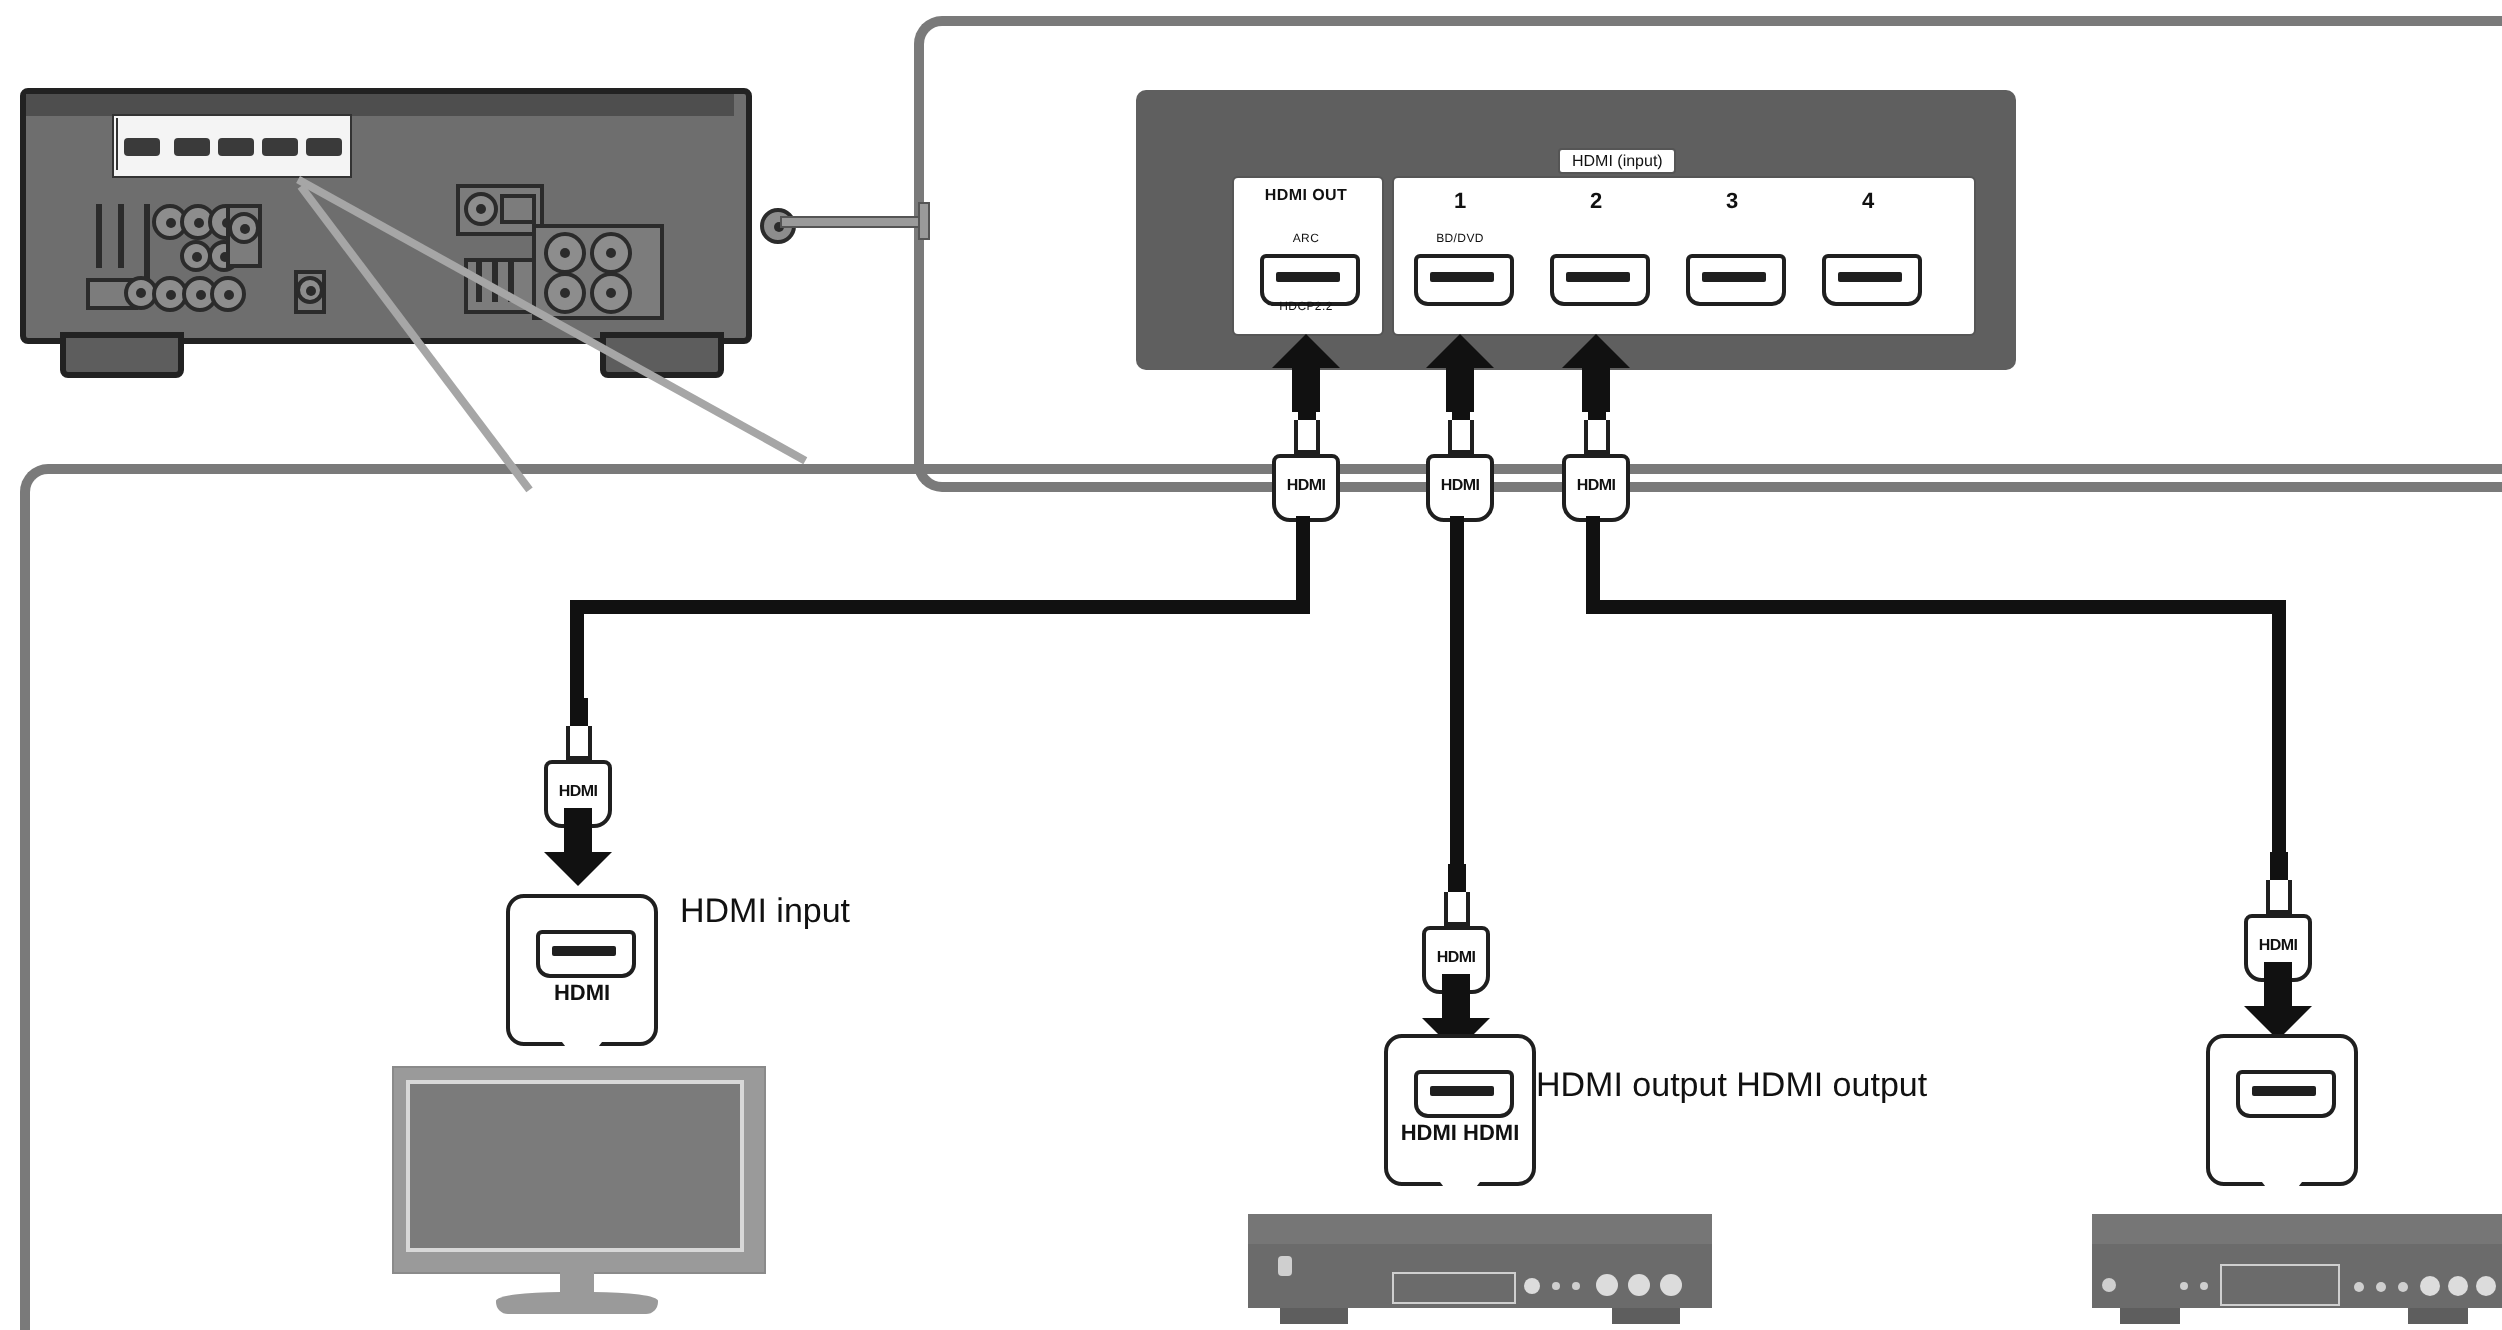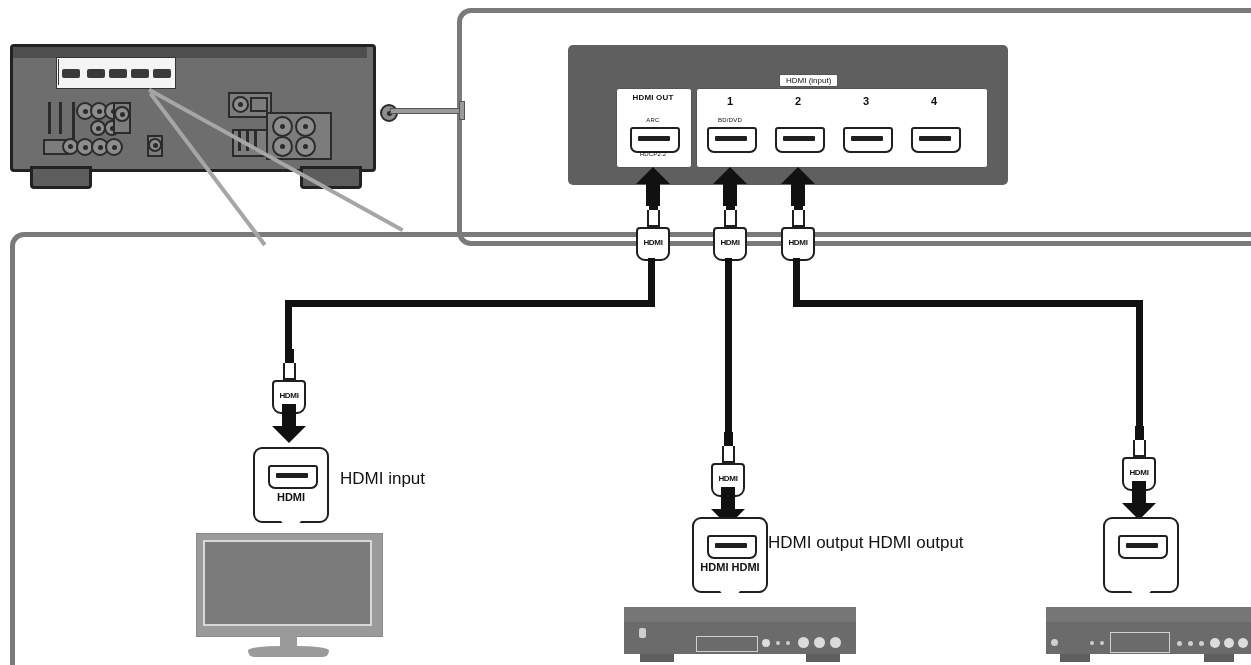--- a/index.html
+++ b/index.html
@@ -284,21 +284,21 @@
 <div class="dnarrow" style="left:272px;top:404px;">
   <div class="tail"></div>
     <div class="head"></div>
 </div>
 <div class="bubble" style="left:253px;top:447px;">
   <div class="tipb"></div>
   <div class="bport"></div>
   <div class="btxt">HDMI</div>
   <div class="tip"></div>
 </div>
-<div class="sidelabel" style="left:340px;top:469px;text-align:right;">HDMI input</div>
+<div class="sidelabel" style="left:340px;top:446px;text-align:right;">HDMI input</div>
 
 <div class="abs" id="tv">
   <div class="tv-frame"></div>
   <div class="tv-screen"></div>
   <div class="tv-neck"></div>
   <div class="tv-base"></div>
 </div>
 
 <div class="plug" style="left:711px;top:432px;">
   <div class="wire"></div>

